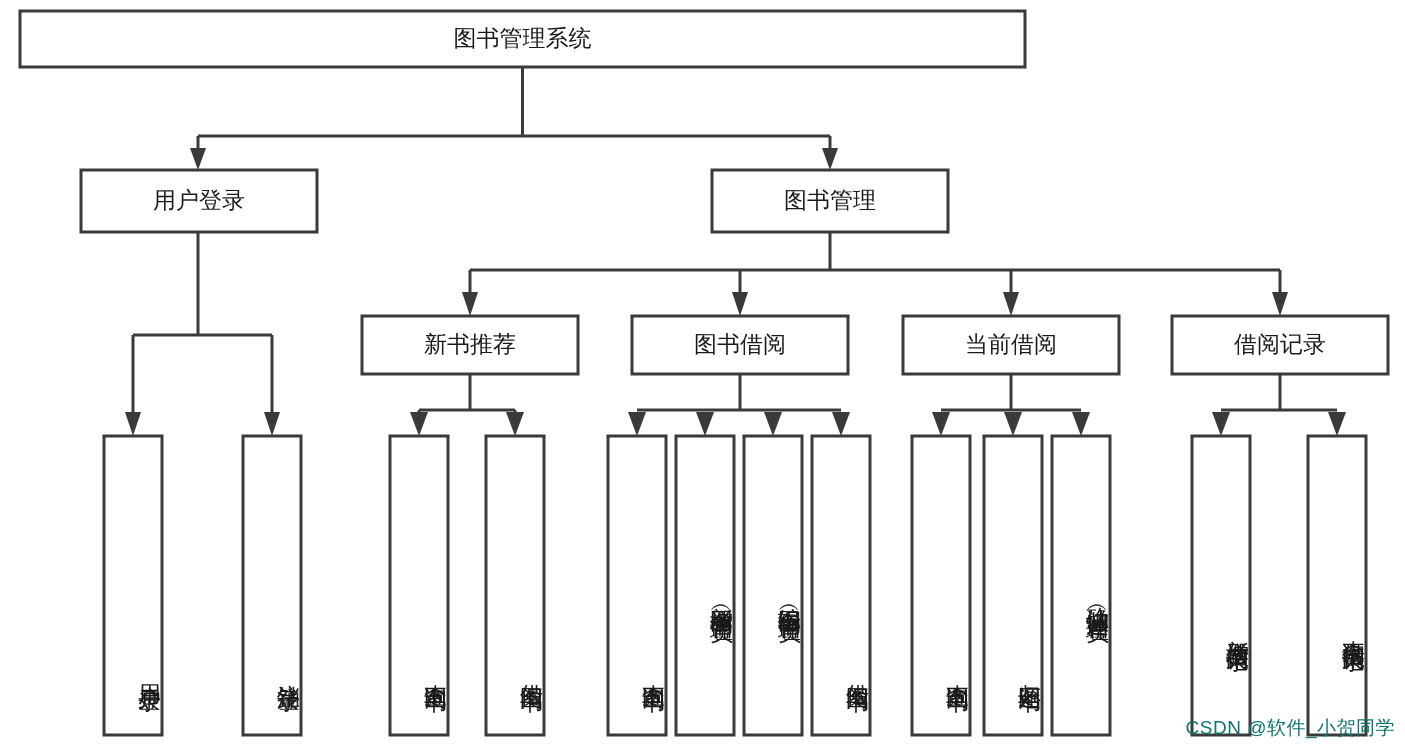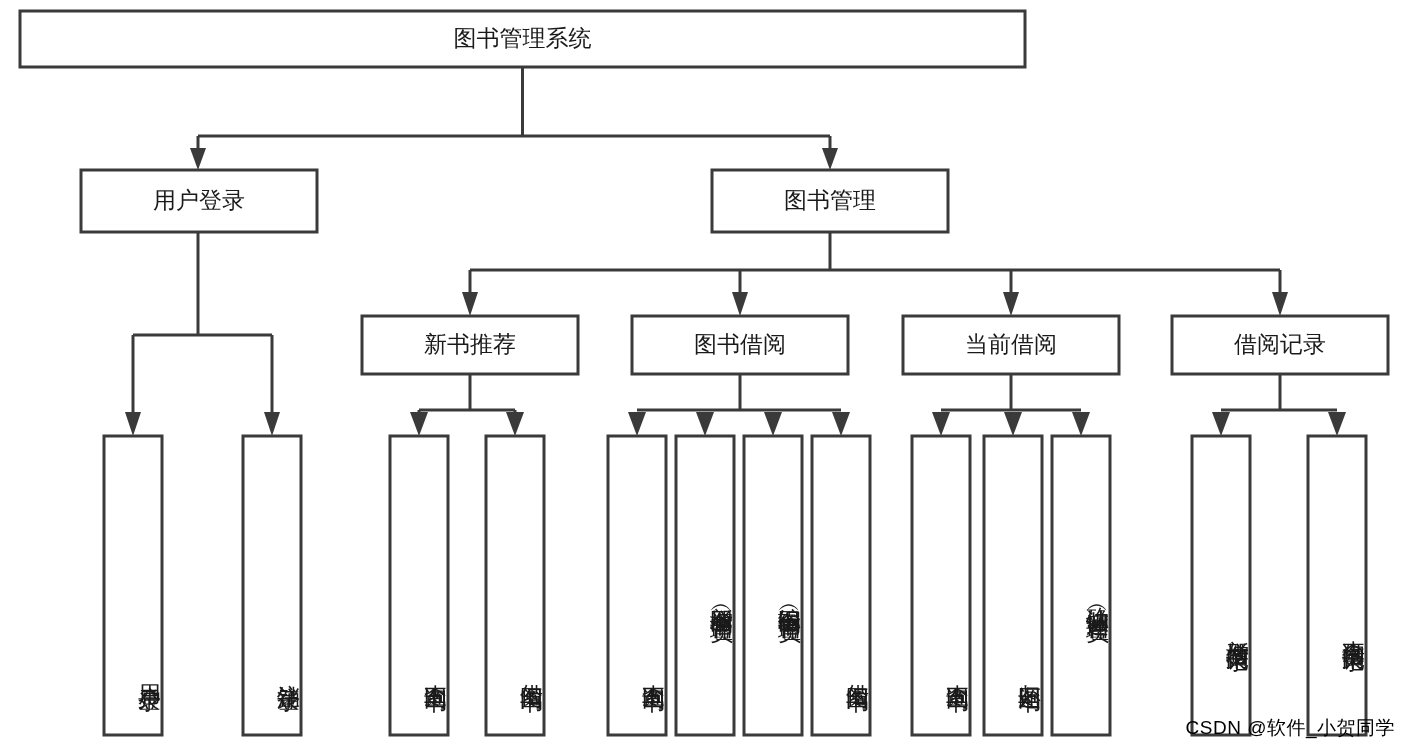--- a/index.html
+++ b/index.html
@@ -60,21 +60,21 @@
     justify-content: center;
     white-space: nowrap;
     pointer-events: none;
   }
   .watermark {
     position: absolute;
     right: 10px;
     bottom: 6px;
     font-family: "Liberation Sans", "DejaVu Sans", sans-serif;
     font-size: 19px;
-    color: #000000;
+    color: #0f766e;
     white-space: nowrap;
     letter-spacing: 0.5px;
   }
 </style>
 </head>
 <body>
 
 <div id="diagram-root">
 
   <svg class="diagram-canvas" viewBox="0 0 1405 747" xmlns="http://www.w3.org/2000/svg">

